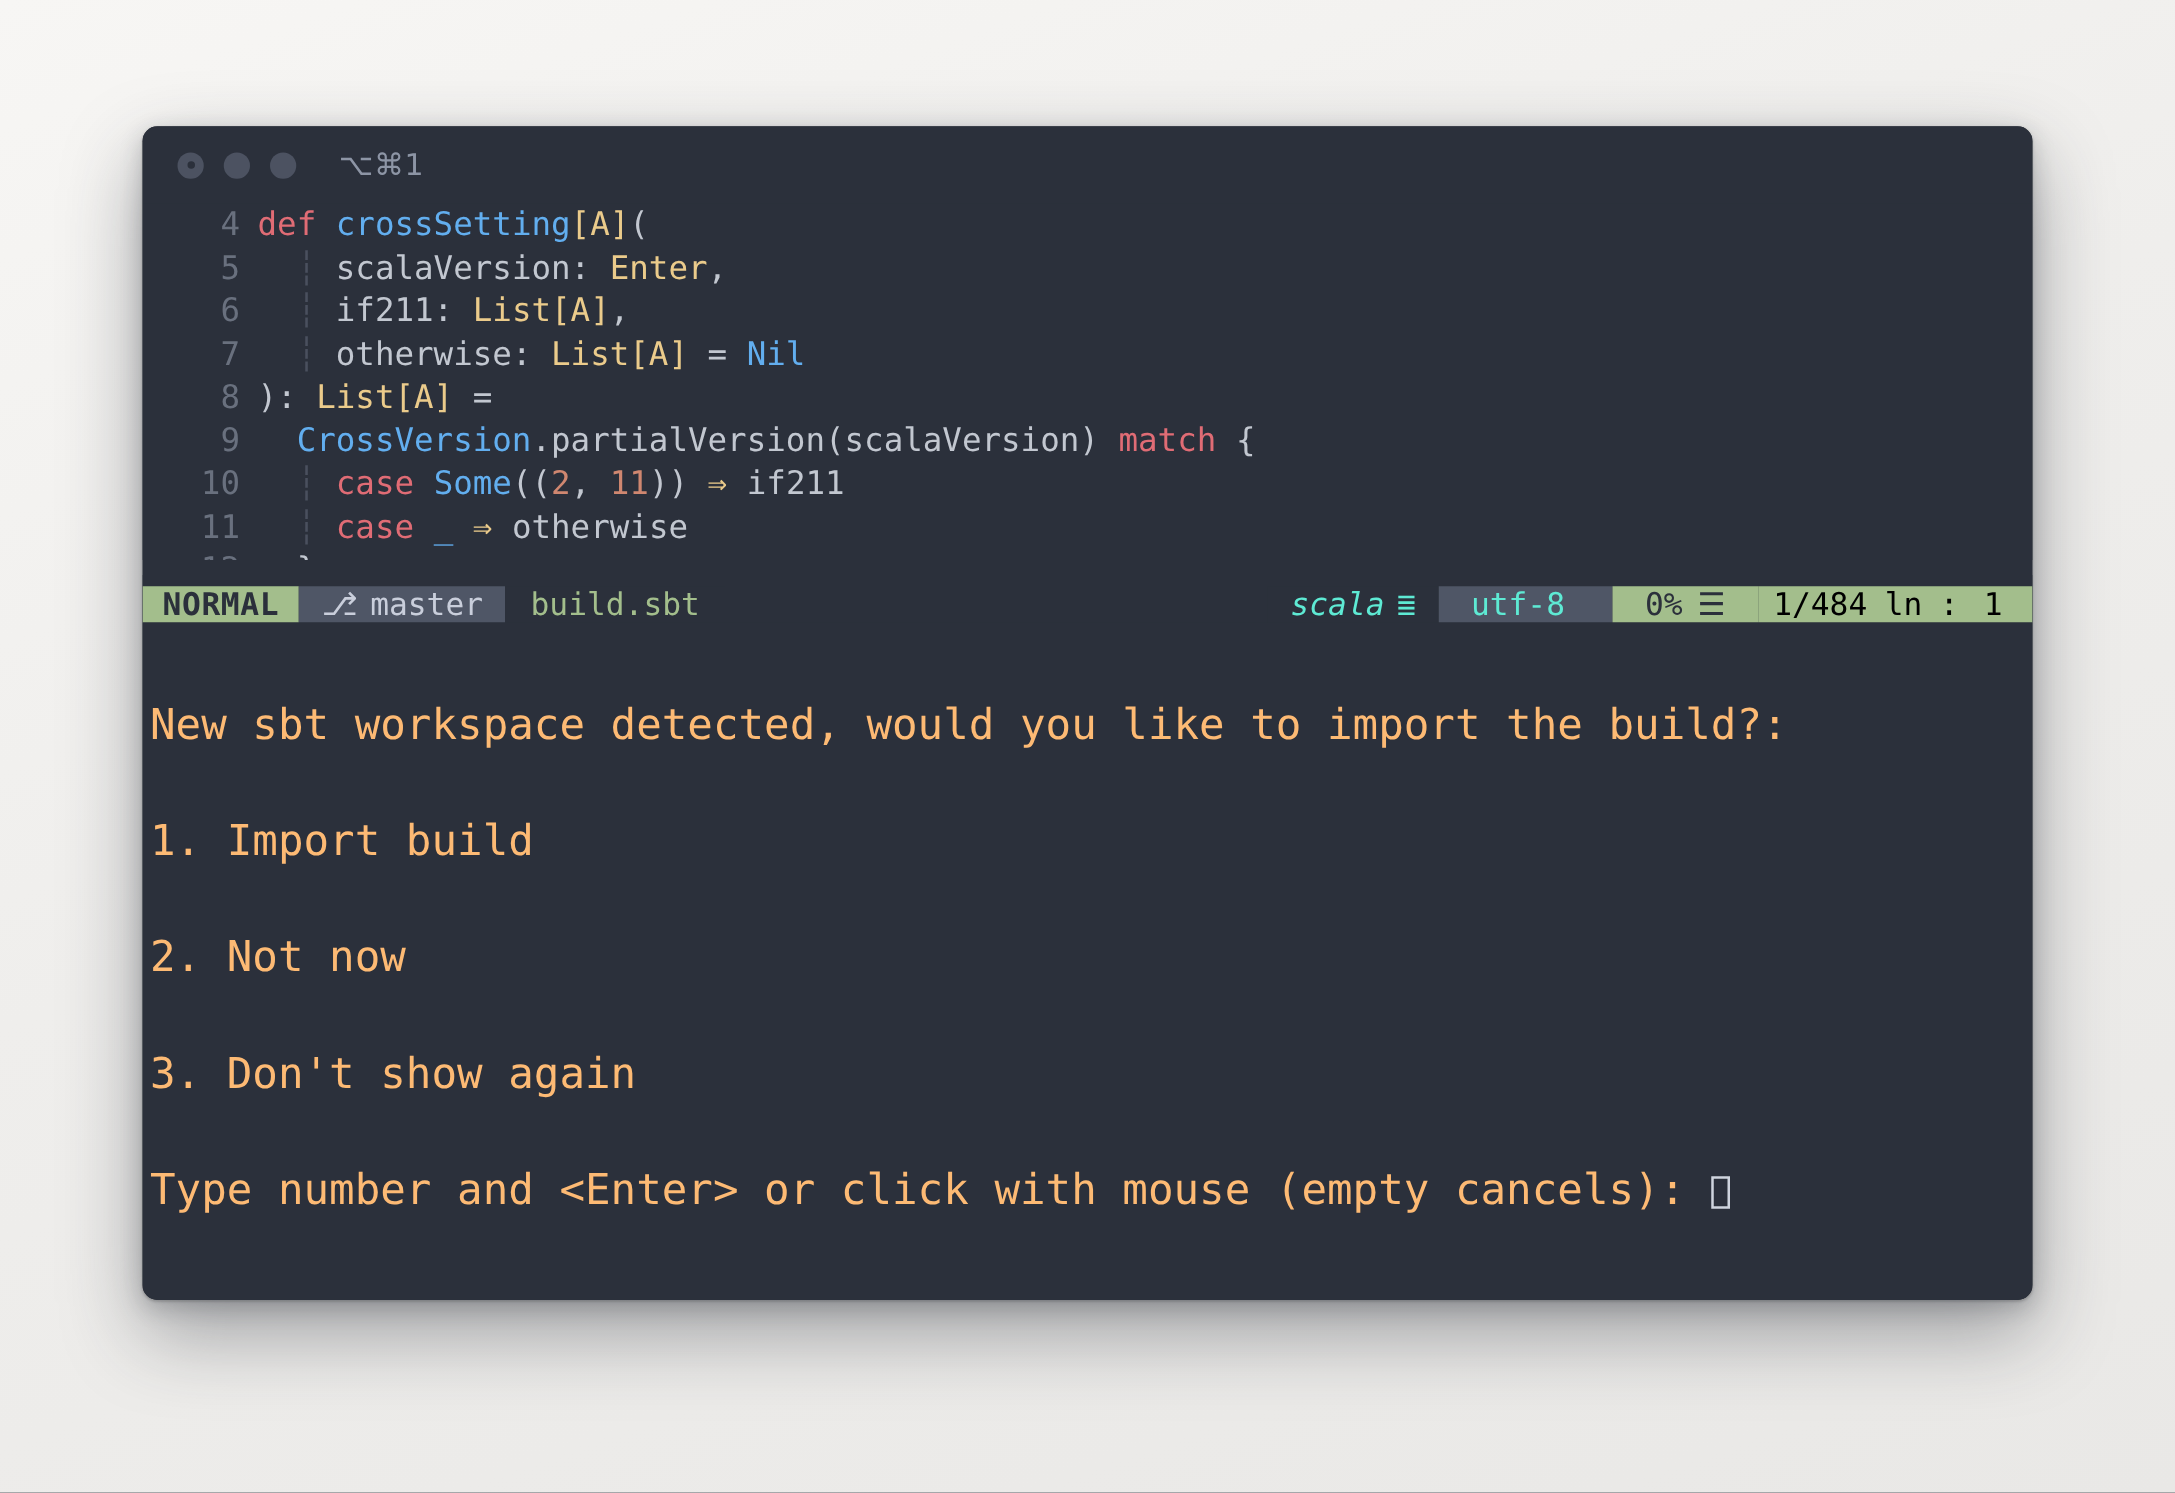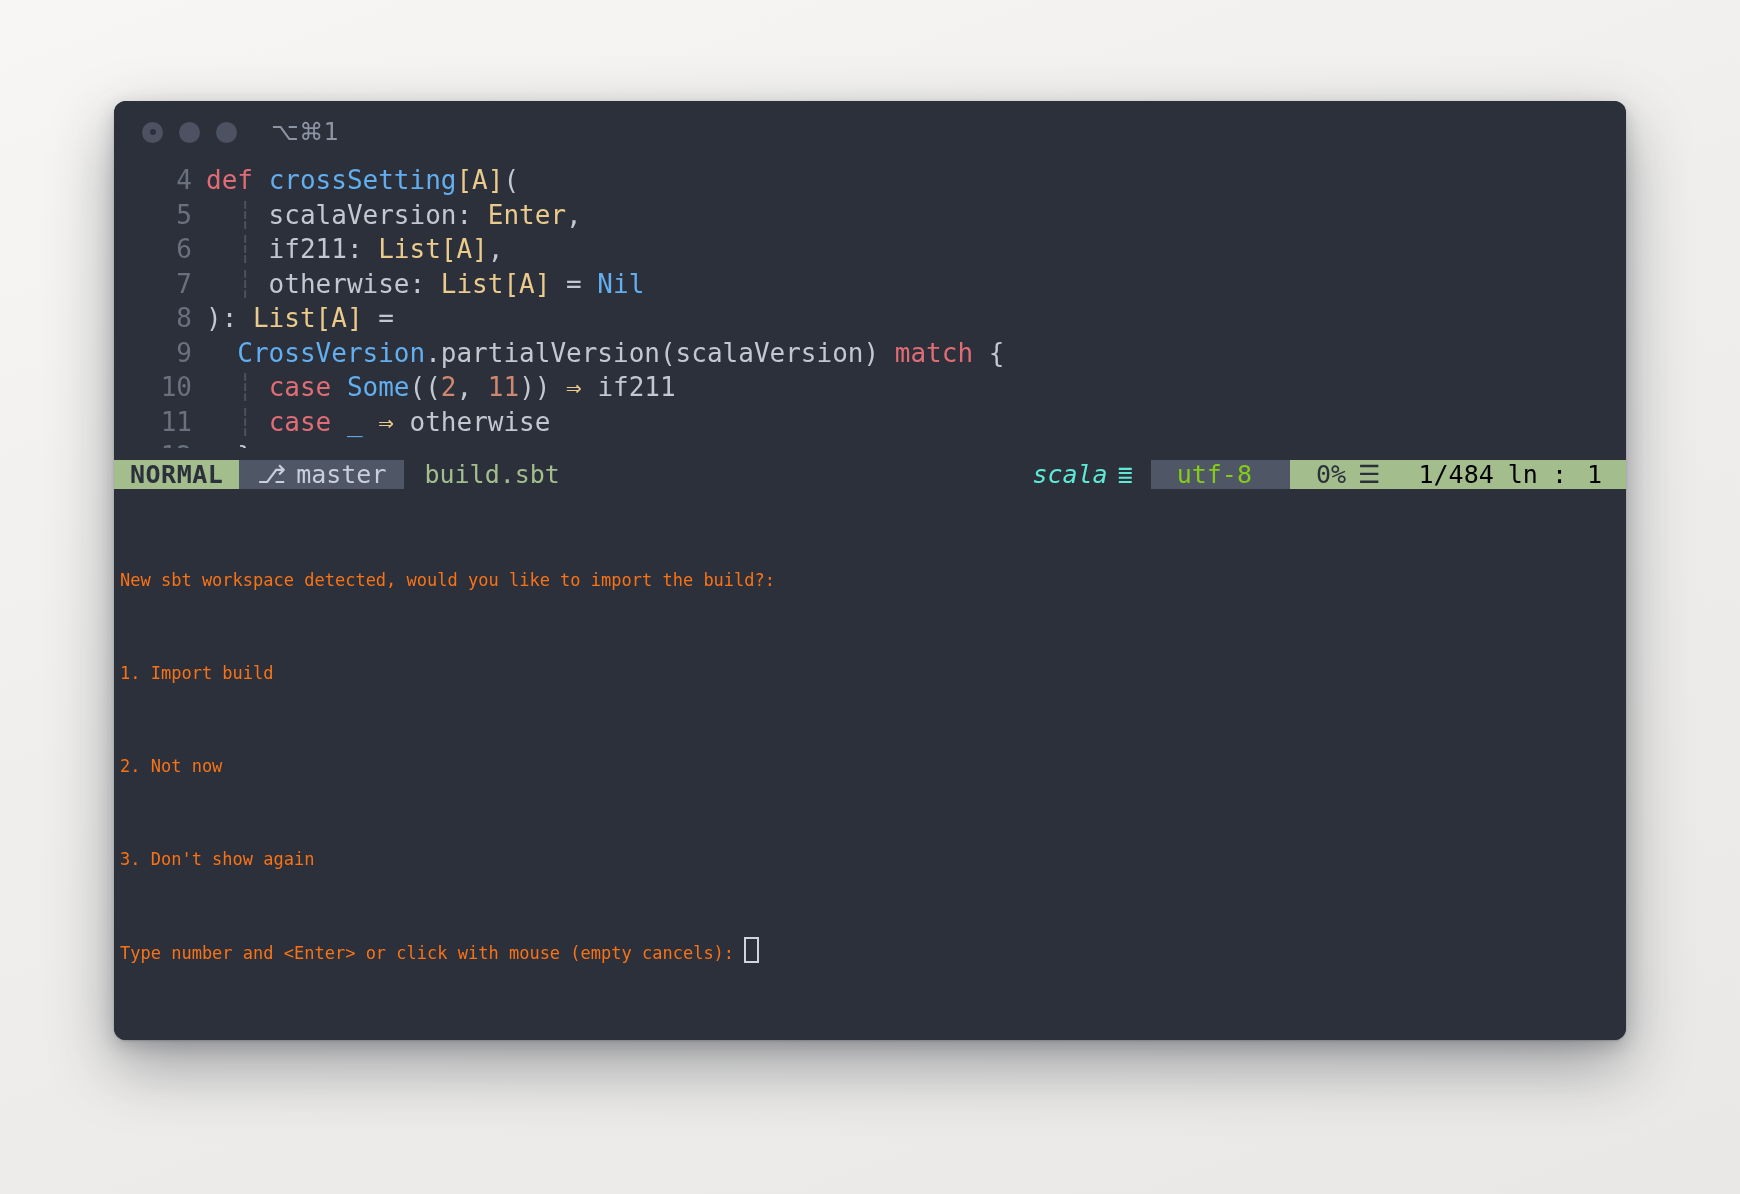--- a/index.html
+++ b/index.html
@@ -104,41 +104,41 @@
   .typ  { color: #ebcb8b; }          
   .fn   { color: #62aeef; }          
   .num  { color: #d08770; }          
   .arr  { color: #ebcb8b; }
 
   
   .statusline {
     flex: 0 0 38px;
     height: 38px;
     display: flex;
-    align-items: flex-start;
+    align-items: flex-end;
     font-size: 25px;
     background: #2b303b;
     margin-top: 12px;
   }
   .sl-seg { display: flex; align-items: center; white-space: pre; }
   .sl-mode      { background: #a3be8c; color: #2b303b; font-weight: bold; padding: 0 16px; letter-spacing:.5px;}
   .sl-branch    { background: #4f5666; color: #c9cedb; padding: 0 18px; }
   .sl-file      { background: #2b303b; color: #a3be8c; padding: 0 20px; }
   .sl-spacer    { flex: 1 1 auto; background: #2b303b; }
   .sl-ft        { background: #2b303b; color: #5eead4; padding: 0 18px; font-style: italic; }
-  .sl-enc       { background: #4f5666; color: #84cc16; padding: 0 26px; }
+  .sl-enc       { background: #4f5666; color: #5eead4; padding: 0 26px; }
   .sl-pct       { background: #a3be8c; color: #2b303b; padding: 0 26px; }
   .sl-pos       { background: #a3be8c; color: #000000; padding: 0 24px 0 12px; }
 
   
   .term {
     flex: 0 0 auto;
     background: #2b303b;
-    color: #f97316;
-    font-size: 17px;
+    color: #fdba74;
+    font-size: 34px;
     line-height: 31px;
     padding: 5px 0 10px 6px;
     white-space: pre;
   }
   .term-line { height: 31px; }
   .cursor-block {
     display: inline-block;
     width: 15px; height: 26px;
     vertical-align: -4px;
     border: 2px solid #cfd4de;

